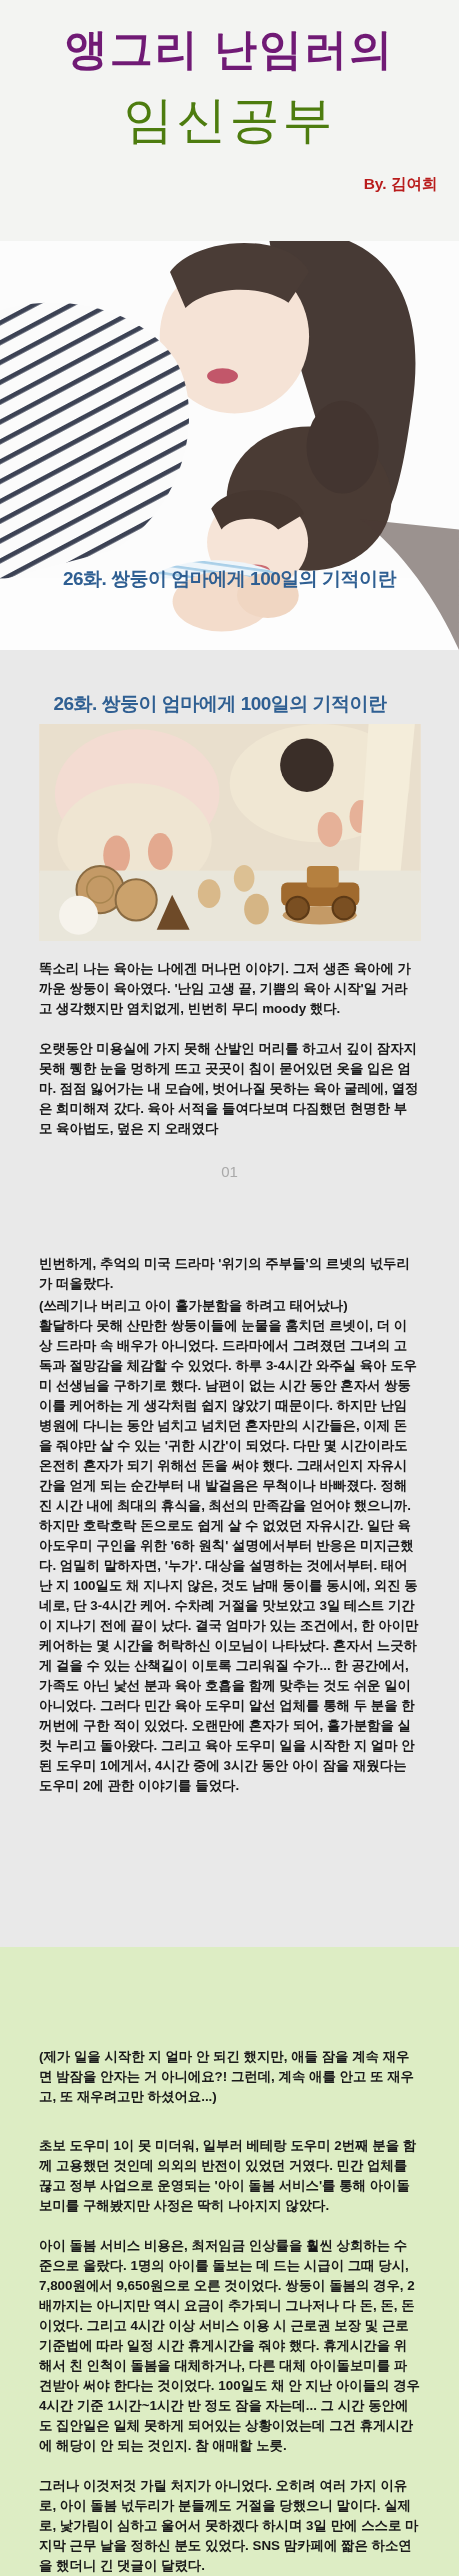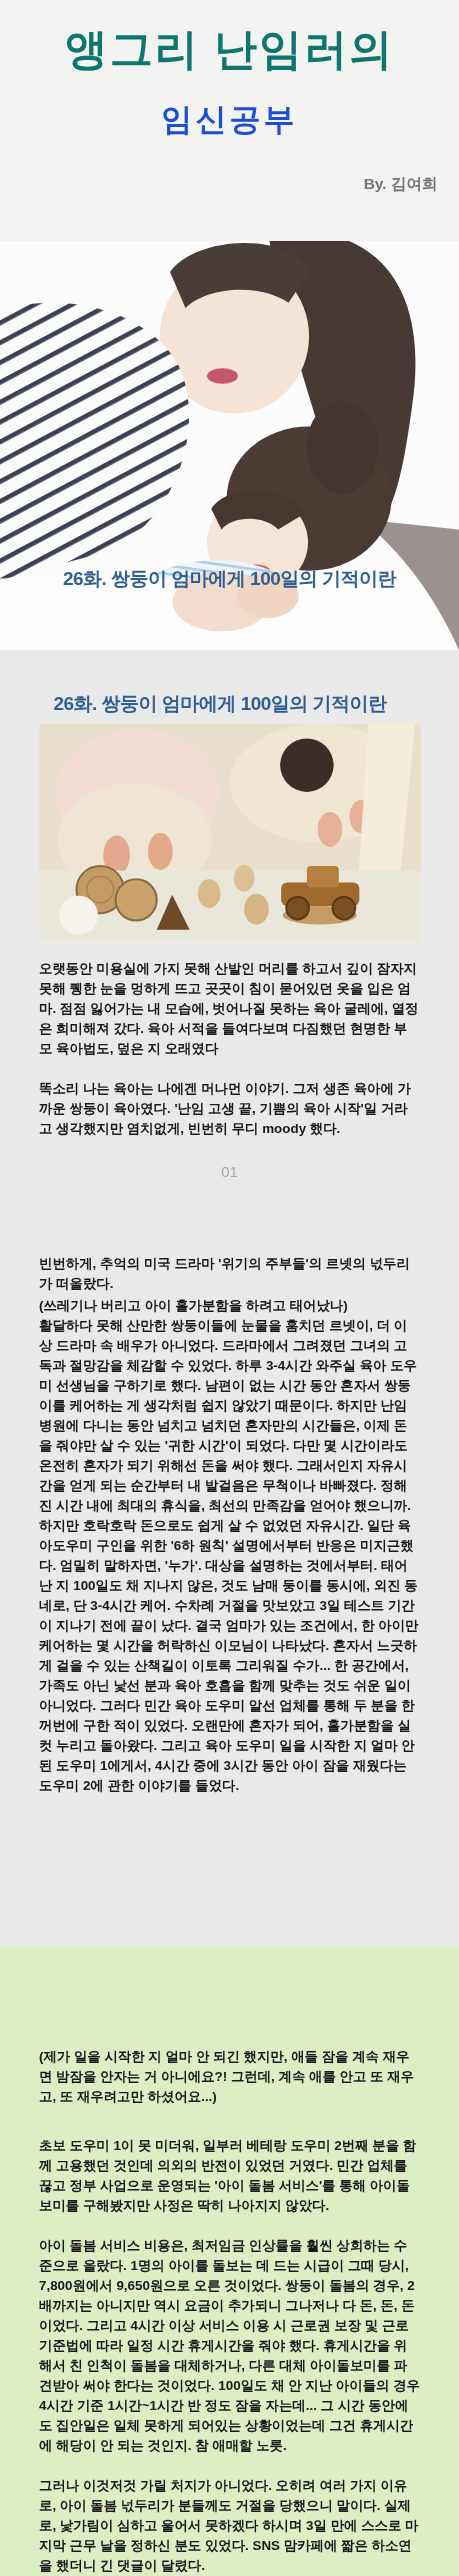--- a/index.html
+++ b/index.html
@@ -1,23 +1,23 @@
 <!DOCTYPE html>
 <html style="font-size:8.2px"><head>
 <meta charset="utf-8">
 <style>
   html,body{margin:0;padding:0;background:#ffffff;}
   body{width:459px;font-family:"Liberation Sans","DejaVu Sans",sans-serif;color:#191919;}
   .page{width:459px;height:3895px;overflow:hidden;position:relative;background:#ffffff;}
 
   
   .header{height:241px;background:#f3f4f2;position:relative;text-align:center;overflow:hidden;}
-  .logo-line1{padding-top:17.5px;font-size:43px;line-height:62px;font-weight:700;color:#0f766e;letter-spacing:2.1px;}
-  .logo-line2{margin-top:9.3px;font-size:31px;line-height:62px;font-weight:700;color:#1d4ed8;letter-spacing:3.1px;}
-  .byline{position:absolute;right:21.6px;top:174px;font-size:15.5px;font-weight:600;color:#737373;}
+  .logo-line1{padding-top:17.5px;font-size:43px;line-height:62px;font-weight:700;color:#701a75;letter-spacing:2.1px;}
+  .logo-line2{margin-top:9.3px;font-size:50px;line-height:62px;font-weight:400;color:#4d7c0f;letter-spacing:3.1px;}
+  .byline{position:absolute;right:21.6px;top:174px;font-size:15.5px;font-weight:600;color:#b91c1c;}
 
   
   .hero{height:409px;position:relative;overflow:hidden;background:#fcfcfc;}
   .hero svg{display:block;}
   .hero-title{position:absolute;left:0;bottom:58px;width:100%;text-align:center;
     font-size:19px;font-weight:700;color:#2f5f92;letter-spacing:-0.5px;}
 
   
   .sec{box-sizing:border-box;padding-left:39px;padding-right:39px;overflow:hidden;}
   .sec p{margin:0 0 20px 0;font-size:13.4px;line-height:20px;font-weight:600;color:#191919;
@@ -108,22 +108,22 @@
         <ellipse cx="398" cy="300" rx="20" ry="26" fill="#dcc093"></ellipse>
         <ellipse cx="422" cy="360" rx="24" ry="30" fill="#d5b585"></ellipse>
         <ellipse cx="545" cy="372" rx="72" ry="18" fill="#c49a66"></ellipse>
         <rect x="470" y="308" width="152" height="46" rx="12" fill="#a06a2e"></rect>
         <rect x="520" y="276" width="62" height="42" rx="8" fill="#b5803f"></rect>
         <circle cx="502" cy="358" r="22" fill="#7a4f22" stroke="#5d3a16" stroke-width="4"></circle>
         <circle cx="592" cy="358" r="22" fill="#7a4f22" stroke="#5d3a16" stroke-width="4"></circle>
       </svg>
     </div>
 
+    <p>똑소리 나는 육아는 나에겐 머나먼 이야기. 그저 생존 육아에 가까운 쌍둥이 육아였다. '난임 고생 끝, 기쁨의 육아 시작'일 거라고 생각했지만 염치없게, 빈번히 무디 moody 했다.</p>
     <p>오랫동안 미용실에 가지 못해 산발인 머리를 하고서 깊이 잠자지 못해 퀭한 눈을 멍하게 뜨고 곳곳이 침이 묻어있던 옷을 입은 엄마. 점점 잃어가는 내 모습에, 벗어나질 못하는 육아 굴레에, 열정은 희미해져 갔다. 육아 서적을 들여다보며 다짐했던 현명한 부모 육아법도, 덮은 지 오래였다</p>
-    <p>똑소리 나는 육아는 나에겐 머나먼 이야기. 그저 생존 육아에 가까운 쌍둥이 육아였다. '난임 고생 끝, 기쁨의 육아 시작'일 거라고 생각했지만 염치없게, 빈번히 무디 moody 했다.</p>
     <div class="marker light marker-01">01</div>
     <p class="p-tight">빈번하게, 추억의 미국 드라마 '위기의 주부들'의 르넷의 넋두리가 떠올랐다.</p>
     <p class="p-flush">(쓰레기나 버리고 아이 홀가분함을 하려고 태어났나)</p>
     <p class="p-flush">활달하다 못해 산만한 쌍둥이들에 눈물을 훔치던 르넷이, 더 이상 드라마 속 배우가 아니었다. 드라마에서 그려졌던 그녀의 고독과 절망감을 체감할 수 있었다. 하루 3-4시간 와주실 육아 도우미 선생님을 구하기로 했다. 남편이 없는 시간 동안 혼자서 쌍둥이를 케어하는 게 생각처럼 쉽지 않았기 때문이다. 하지만 난임 병원에 다니는 동안 넘치고 넘치던 혼자만의 시간들은, 이제 돈을 줘야만 살 수 있는 '귀한 시간'이 되었다. 다만 몇 시간이라도 온전히 혼자가 되기 위해선 돈을 써야 했다. 그래서인지 자유시간을 얻게 되는 순간부터 내 발걸음은 무척이나 바빠졌다. 정해진 시간 내에 최대의 휴식을, 최선의 만족감을 얻어야 했으니까. 하지만 호락호락 돈으로도 쉽게 살 수 없었던 자유시간. 일단 육아도우미 구인을 위한 '6하 원칙' 설명에서부터 반응은 미지근했다. 엄밀히 말하자면, '누가'. 대상을 설명하는 것에서부터. 태어난 지 100일도 채 지나지 않은, 것도 남매 둥이를 동시에, 외진 동네로, 단 3-4시간 케어. 수차례 거절을 맛보았고 3일 테스트 기간이 지나기 전에 끝이 났다. 결국 엄마가 있는 조건에서, 한 아이만 케어하는 몇 시간을 허락하신 이모님이 나타났다. 혼자서 느긋하게 걸을 수 있는 산책길이 이토록 그리워질 수가... 한 공간에서, 가족도 아닌 낯선 분과 육아 호흡을 함께 맞추는 것도 쉬운 일이 아니었다. 그러다 민간 육아 도우미 알선 업체를 통해 두 분을 한꺼번에 구한 적이 있었다. 오랜만에 혼자가 되어, 홀가분함을 실컷 누리고 돌아왔다. 그리고 육아 도우미 일을 시작한 지 얼마 안 된 도우미 1에게서, 4시간 중에 3시간 동안 아이 잠을 재웠다는 도우미 2에 관한 이야기를 들었다.</p>
 
   </div>
 
   <div class="sec s2">
     <p class="quote">(제가 일을 시작한 지 얼마 안 되긴 했지만, 애들 잠을 계속 재우면 밤잠을 안자는 거 아니에요?! 그런데, 계속 애를 안고 또 재우고, 또 재우려고만 하셨어요...)</p>
     <p>초보 도우미 1이 못 미더워, 일부러 베테랑 도우미 2번째 분을 함께 고용했던 것인데 의외의 반전이 있었던 거였다. 민간 업체를 끊고 정부 사업으로 운영되는 '아이 돌봄 서비스'를 통해 아이돌보미를 구해봤지만 사정은 딱히 나아지지 않았다.</p>

